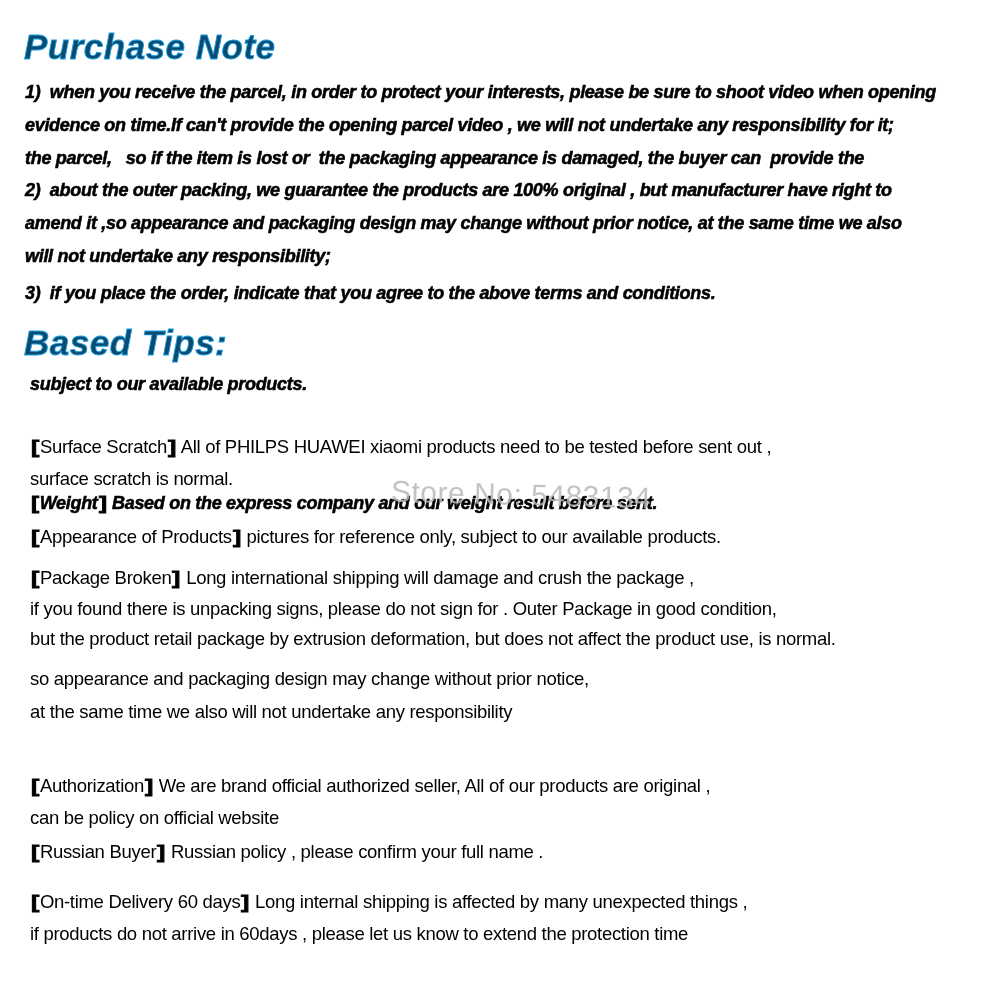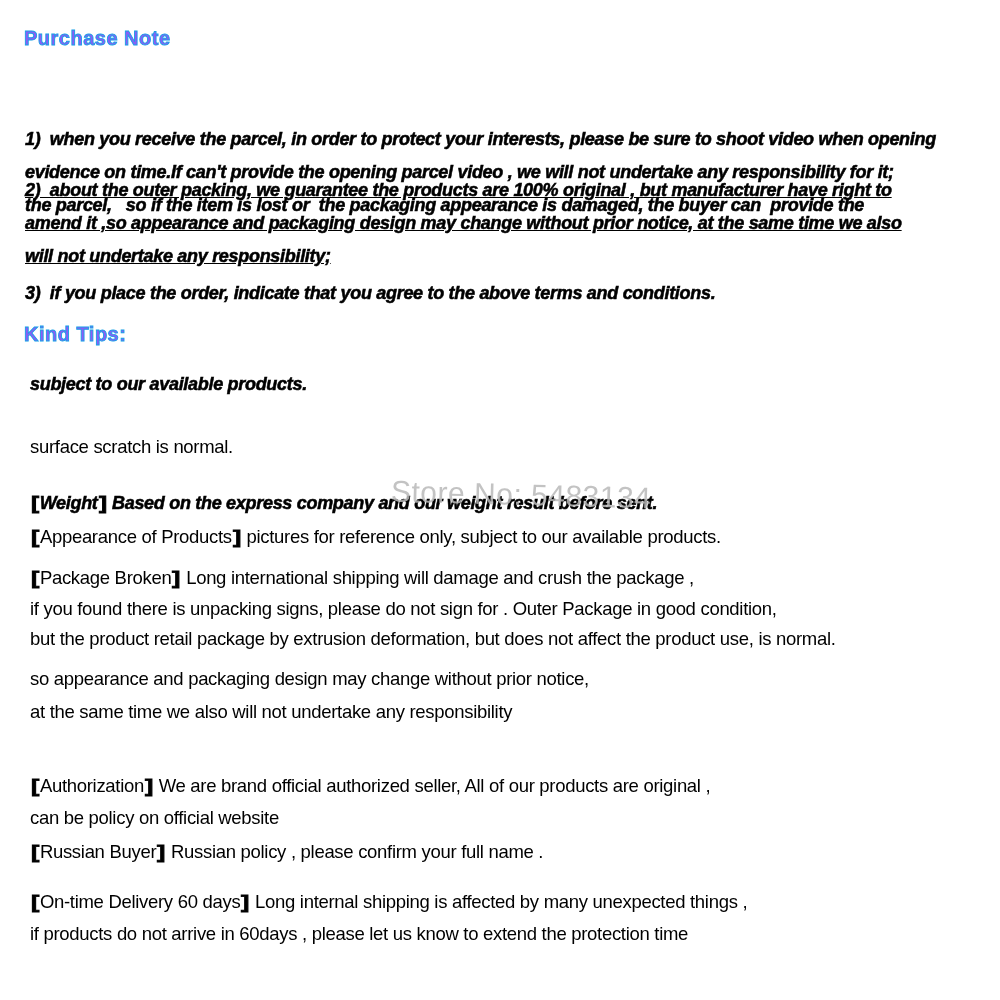--- a/index.html
+++ b/index.html
@@ -9,23 +9,24 @@
     width: 1000px;
     height: 1000px;
     background: #ffffff;
     overflow: hidden;
     font-family: "Liberation Sans", "DejaVu Sans", sans-serif;
     color: #000000;
   }
   .heading {
     position: absolute;
     left: 24px;
-    font-size: 20px;
+    font-size: 35px;
     font-weight: 700;
-    color: #8b5cf6;
+    font-style: italic;
+    color: #0c4a6e;
     -webkit-text-stroke: 0.9px #18a0e6;
     letter-spacing: 0.5px;
     white-space: pre;
   }
   #purchase-heading { top: 27px; }
   #kindtips-heading { top: 323px; }
 
   .para { position: absolute; left: 25px; }
   .tip  { position: absolute; left: 30px; }
 
@@ -47,22 +48,22 @@
     letter-spacing: -0.3px;
   }
 
   .para.style-bi .line { line-height: 33px; }
   #tip-color .line, #tip-surface .line { line-height: 32px; }
   #tip-pkbroken .line { line-height: 30.5px; }
   #tip-package .line { line-height: 32.5px; }
   #tip-auth .line { line-height: 31.5px; }
   #tip-ontime .line { line-height: 32px; }
 
-  #para-1 { top: 76px; margin-top: 47px; }
-  #para-2 { top: 174px; text-decoration: underline; }
+  #para-1 { top: 76px; }
+  #para-2 { top: 174px; }
   #para-3 { top: 277px; }
 
   #tip-color      { top: 368px; }
   #tip-surface    { top: 431px; }
   #tip-weight     { top: 493px; }
   #tip-appearance { top: 526px; }
   #tip-pkbroken   { top: 563px; }
   #tip-package    { top: 663px; }
   #tip-auth       { top: 770px; }
   #tip-russian    { top: 841px; }
@@ -107,27 +108,28 @@
   <div class="para style-bi" id="para-2">
     <div class="line">2)  about the outer packing, we guarantee the products are 100% original , but manufacturer have right to</div>
     <div class="line">amend it ,so appearance and packaging design may change without prior notice, at the same time we also</div>
     <div class="line">will not undertake any responsibility;</div>
   </div>
 
   <div class="para style-bi" id="para-3">
     <div class="line">3)  if you place the order, indicate that you agree to the above terms and conditions.</div>
   </div>
 
-  <div class="heading" id="kindtips-heading">Kind Tips:</div>
+  <div class="heading" id="kindtips-heading">Based Tips:</div>
 
   <div class="tip style-bi" id="tip-color">
     <div class="line">subject to our available products.</div>
   </div>
 
   <div class="tip style-plain" id="tip-surface">
+    <div class="line"><span class="lb">[</span>Surface Scratch<span class="lb">]</span> All of PHILPS HUAWEI xiaomi products need to be tested before sent out ,</div>
     <div class="line">surface scratch is normal.</div>
   </div>
 
   <div class="tip style-bi" id="tip-weight">
     <div class="line"><span class="lb">[</span>Weight<span class="lb">]</span> Based on the express company and our weight result before sent.</div>
   </div>
 
   <div class="tip style-plain" id="tip-appearance">
     <div class="line"><span class="lb">[</span>Appearance of Products<span class="lb">]</span> pictures for reference only, subject to our available products.</div>
   </div>

